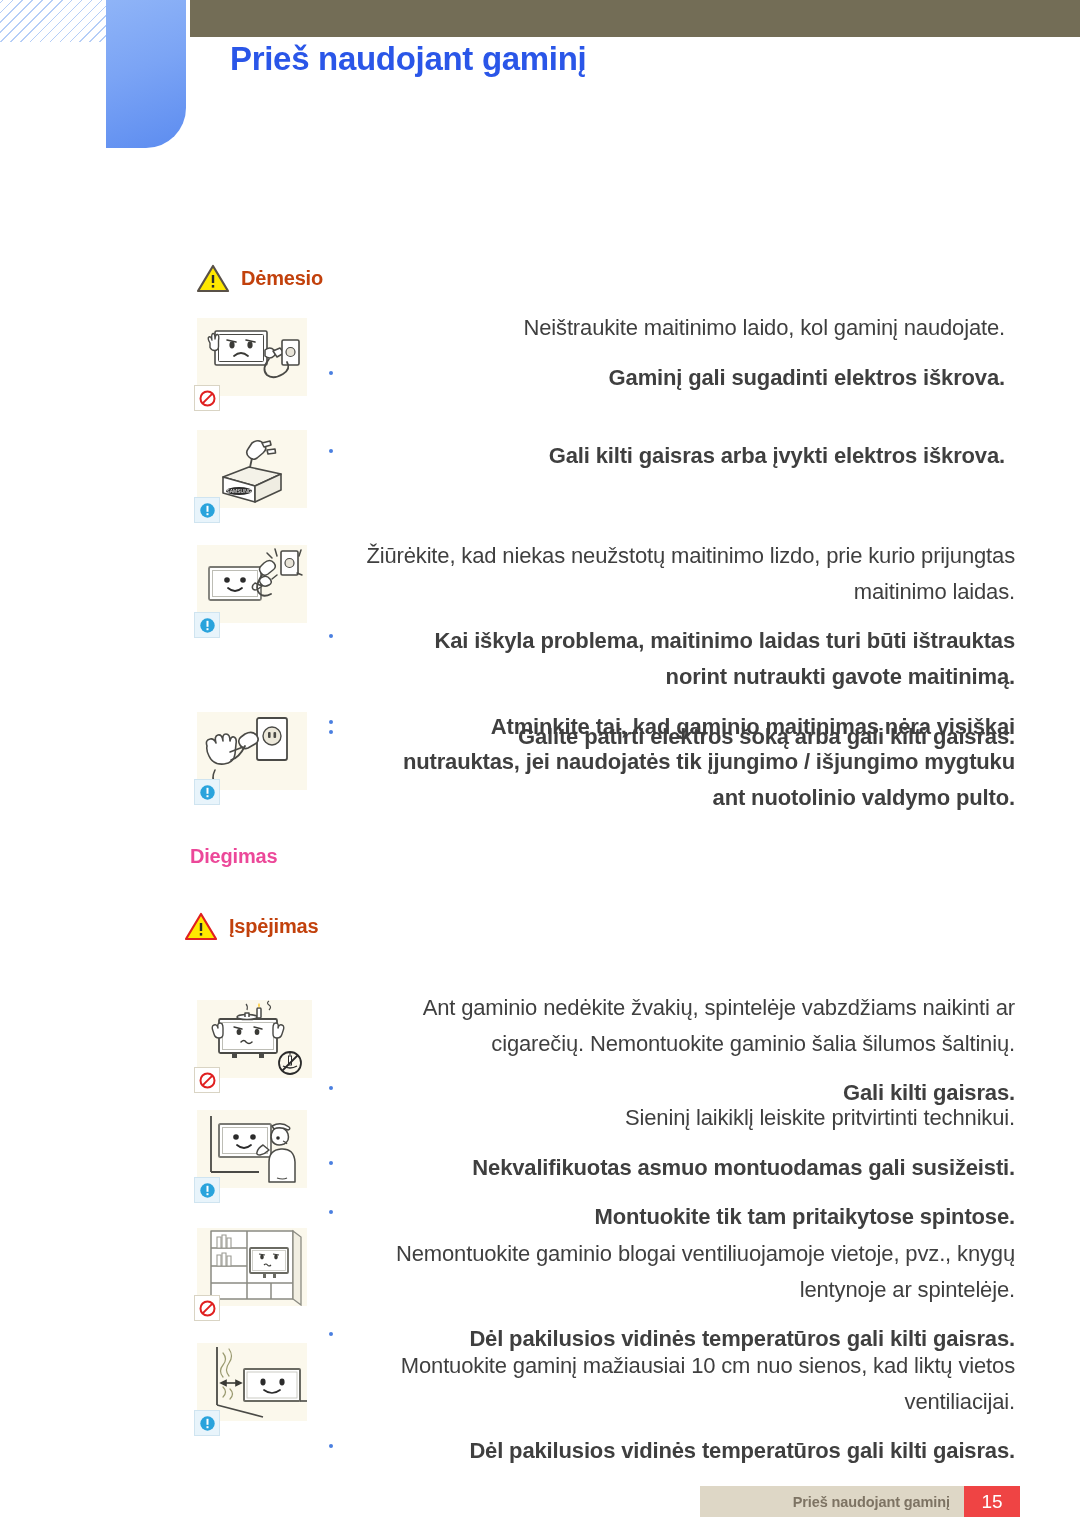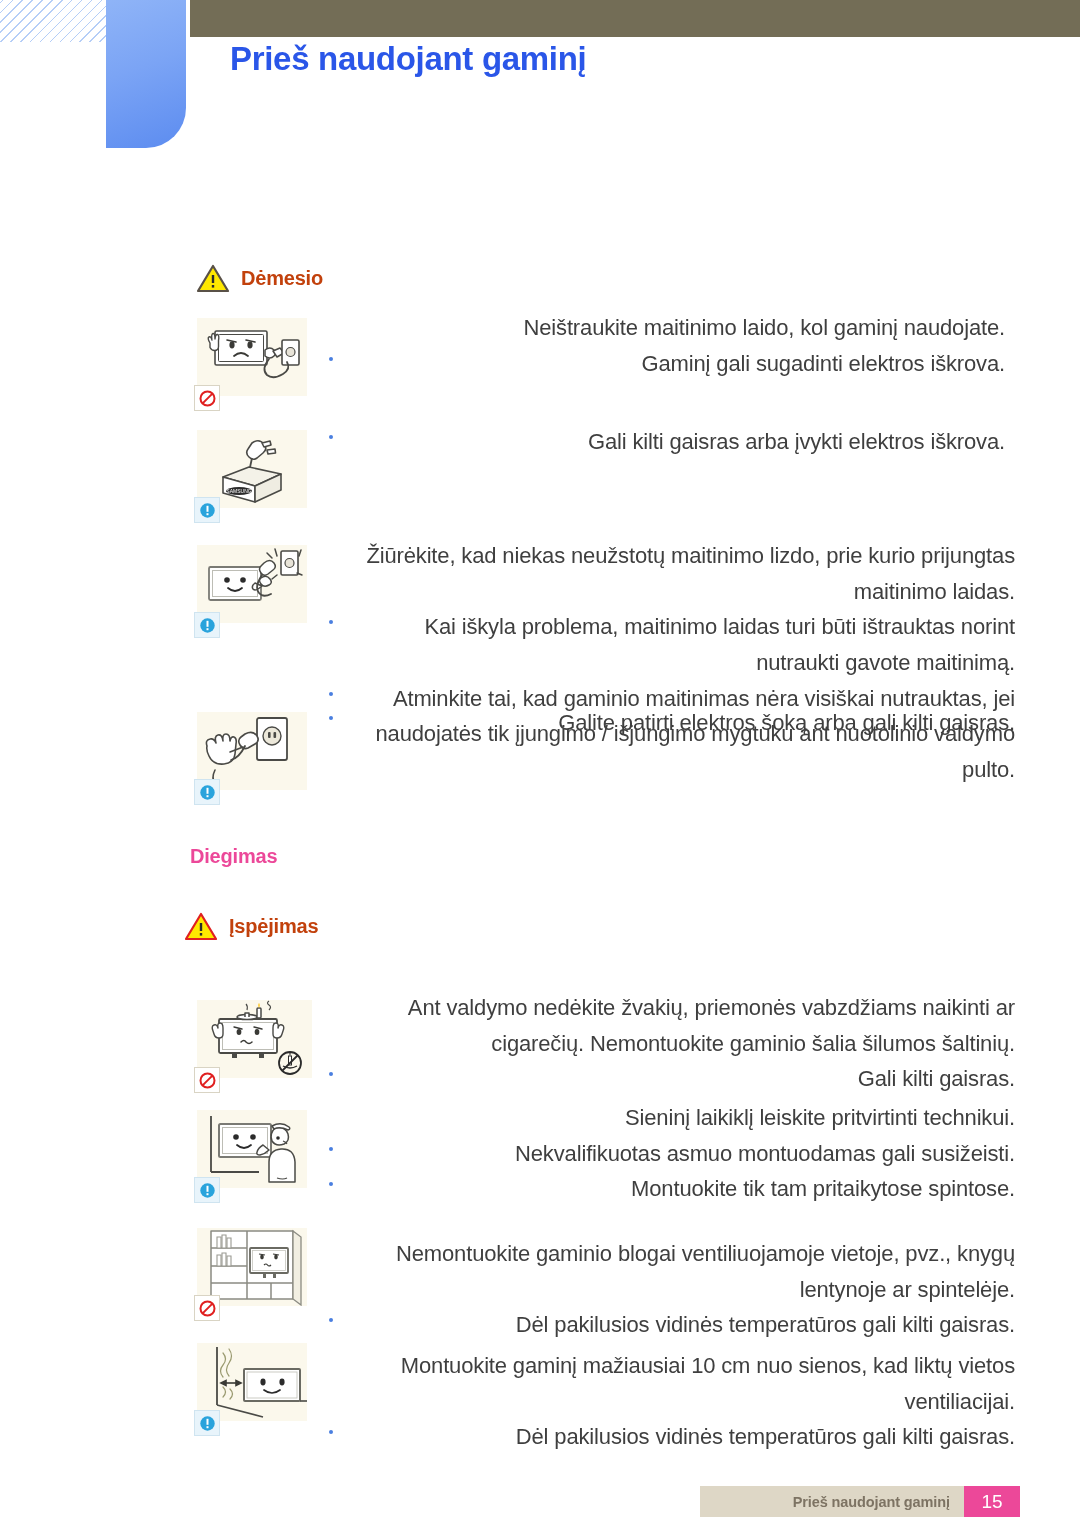--- a/index.html
+++ b/index.html
@@ -114,20 +114,22 @@
   }
   .txt p { margin: 0; }
   .bullets {
     margin: 0;
     padding: 0;
     list-style: none;
   }
   .bullets li {
     position: relative;
     padding-left: 44px;
+    margin-top: 14px;
+    font-weight: bold;
   }
   .bullets li:before {
     content: "";
     position: absolute;
     left: 4px; top: 11px;
     width: 4px; height: 4px;
     border-radius: 50%;
     background: #4a7fe0;
   }
 
@@ -146,21 +148,21 @@
   .footer-text {
     font-size: 14.5px;
     font-weight: bold;
     color: #7d7363;
     padding-right: 14px;
     letter-spacing: -0.1px;
   }
   .footer-page {
     width: 56px;
     height: 31px;
-    background: #ec4899;
+    background: #ef4444;
     color: #ffffff;
     font-size: 19px;
     display: flex;
     align-items: center;
     justify-content: center;
   }
 </style>
 </head>
 <body>
 
@@ -378,21 +380,21 @@
       </g>
     </svg>
   </div>
   <div class="badge" style="left:194px; top:1067px;">
     <svg width="17" height="17" viewBox="0 0 17 17">
       <circle cx="8.5" cy="8.5" r="7" fill="none" stroke="#e02020" stroke-width="2"></circle>
       <line x1="3.6" y1="13.4" x2="13.4" y2="3.6" stroke="#e02020" stroke-width="2"></line>
     </svg>
   </div>
   <div class="txt" style="left:325px; top:990px; width:690px;">
-    <p>Ant valdymo nedėkite žvakių, priemonės vabzdžiams naikinti ar cigarečių. Nemontuokite gaminio šalia šilumos šaltinių.</p>
+    <p>Ant gaminio nedėkite žvakių, spintelėje vabzdžiams naikinti ar cigarečių. Nemontuokite gaminio šalia šilumos šaltinių.</p>
     <ul class="bullets">
       <li>Gali kilti gaisras.</li>
     </ul>
   </div>
 </div>
 
 <div class="row">
   <div class="illo" style="left:197px; top:1110px;">
     <svg width="110" height="78" viewBox="0 0 110 78">
       <rect width="110" height="78" fill="#fbf8ec"></rect>

